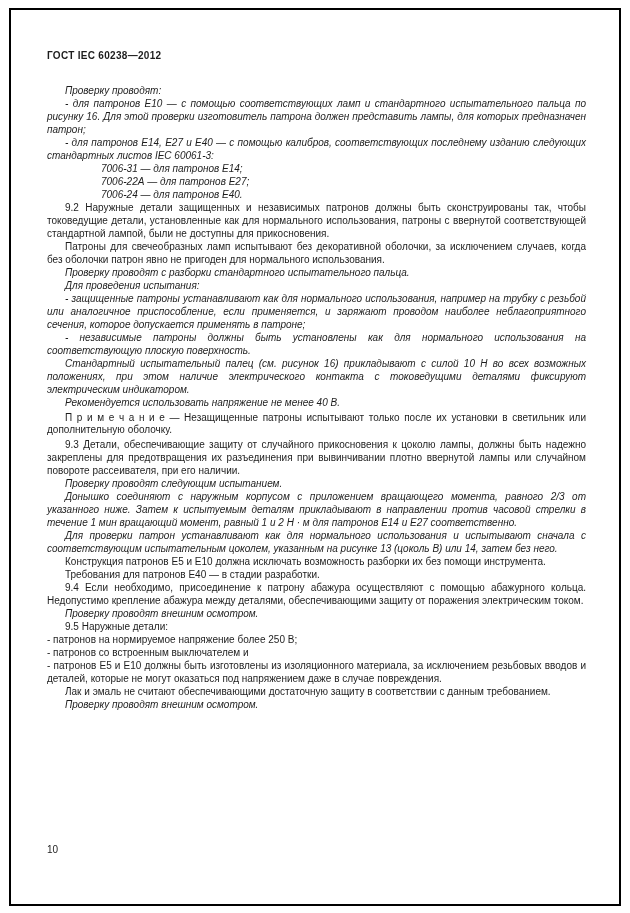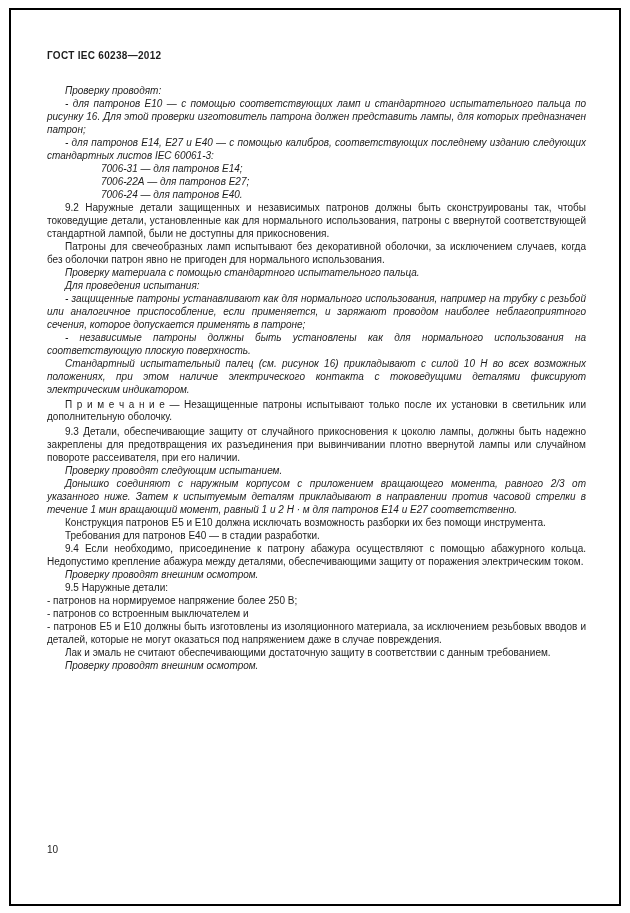--- a/index.html
+++ b/index.html
@@ -59,29 +59,31 @@
     <div class="header">ГОСТ IEC 60238—2012</div>
     <div id="document-body">
         <p class="para italic">Проверку проводят:</p>
         <p class="para italic">- для патронов Е10 — с помощью соответствующих ламп и стандартного испытательного пальца по рисунку 16. Для этой проверки изготовитель патрона должен представить лампы, для которых предназначен патрон;</p>
         <p class="para italic">- для патронов Е14, Е27 и Е40 — с помощью калибров, соответствующих последнему изданию следующих стандартных листов IEC 60061-3:</p>
         <p class="para italic indent-deep">7006-31 — для патронов Е14;</p>
         <p class="para italic indent-deep">7006-22А — для патронов Е27;</p>
         <p class="para italic indent-deep">7006-24 — для патронов Е40.</p>
         <p class="para">9.2 Наружные детали защищенных и независимых патронов должны быть сконструированы так, чтобы токоведущие детали, установленные как для нормального использования, патроны с ввернутой соответствующей стандартной лампой, были не доступны для прикосновения.</p>
         <p class="para">Патроны для свечеобразных ламп испытывают без декоративной оболочки, за исключением случаев, когда без оболочки патрон явно не пригоден для нормального использования.</p>
-        <p class="para italic">Проверку материала с помощью стандартного испытательного пальца.</p>
+        <p class="para italic">Проверку проводят с разборки стандартного испытательного пальца.</p>
         <p class="para italic">Для проведения испытания:</p>
         <p class="para italic">- защищенные патроны устанавливают как для нормального использования, например на трубку с резьбой или аналогичное приспособление, если применяется, и заряжают проводом наиболее неблагоприятного сечения, которое допускается применять в патроне;</p>
         <p class="para italic">- независимые патроны должны быть установлены как для нормального использования на соответствующую плоскую поверхность.</p>
         <p class="para italic">Стандартный испытательный палец (см. рисунок 16) прикладывают с силой 10 Н во всех возможных положениях, при этом наличие электрического контакта с токоведущими деталями фиксируют электрическим индикатором.</p>
+        <p class="para italic">Рекомендуется использовать напряжение не менее 40 В.</p>
         <p class="para note">П р и м е ч а н и е — Незащищенные патроны испытывают только после их установки в светильник или дополнительную оболочку.</p>
         <p class="para">9.3 Детали, обеспечивающие защиту от случайного прикосновения к цоколю лампы, должны быть надежно закреплены для предотвращения их разъединения при вывинчивании плотно ввернутой лампы или случайном повороте рассеивателя, при его наличии.</p>
         <p class="para italic">Проверку проводят следующим испытанием.</p>
         <p class="para italic">Донышко соединяют с наружным корпусом с приложением вращающего момента, равного 2/3 от указанного ниже. Затем к испытуемым деталям прикладывают в направлении против часовой стрелки в течение 1 мин вращающий момент, равный 1 и 2 Н · м для патронов Е14 и Е27 соответственно.</p>
+        <p class="para italic">Для проверки патрон устанавливают как для нормального использования и испытывают сначала с соответствующим испытательным цоколем, указанным на рисунке 13 (цоколь В) или 14, затем без него.</p>
         <p class="para">Конструкция патронов Е5 и Е10 должна исключать возможность разборки их без помощи инструмента.</p>
         <p class="para">Требования для патронов Е40 — в стадии разработки.</p>
         <p class="para">9.4 Если необходимо, присоединение к патрону абажура осуществляют с помощью абажурного кольца. Недопустимо крепление абажура между деталями, обеспечивающими защиту от поражения электрическим током.</p>
         <p class="para italic">Проверку проводят внешним осмотром.</p>
         <p class="para">9.5 Наружные детали:</p>
         <p class="para indent-none">- патронов на нормируемое напряжение более 250 В;</p>
         <p class="para indent-none">- патронов со встроенным выключателем и</p>
         <p class="para indent-none">- патронов Е5 и Е10 должны быть изготовлены из изоляционного материала, за исключением резьбовых вводов и деталей, которые не могут оказаться под напряжением даже в случае повреждения.</p>
         <p class="para">Лак и эмаль не считают обеспечивающими достаточную защиту в соответствии с данным требованием.</p>
         <p class="para italic">Проверку проводят внешним осмотром.</p>

